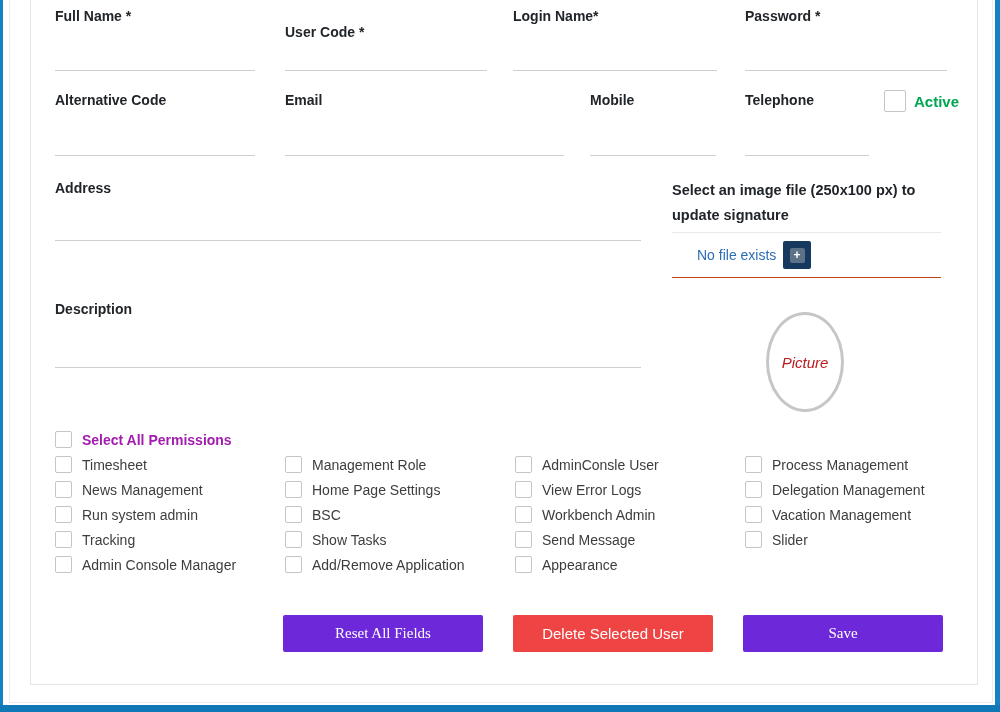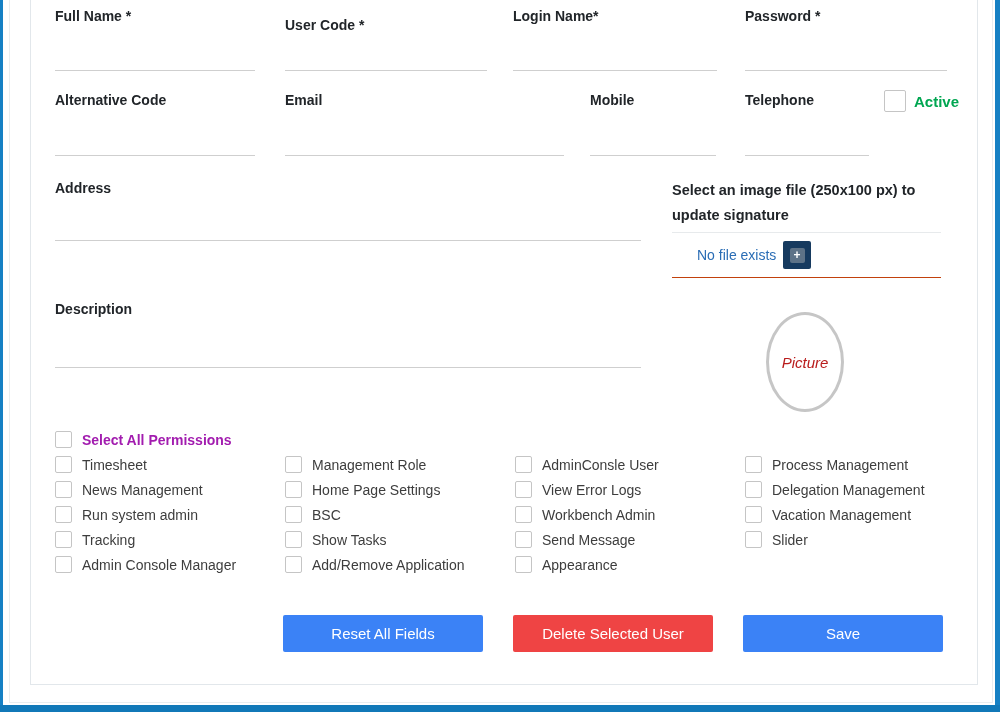--- a/index.html
+++ b/index.html
@@ -57,36 +57,36 @@
   .perm-col{position:absolute;top:456px;display:flex;flex-direction:column;}
   .perm-col.c1{left:55px;}
   .perm-col.c2{left:285px;}
   .perm-col.c3{left:515px;}
   .perm-col.c4{left:745px;}
   .perm-item{display:flex;align-items:center;gap:10px;height:17px;margin-bottom:8px;}
   .perm-lbl{font-size:14px;color:#3d3d3d;white-space:nowrap;}
 
   .btn{position:absolute;top:615px;width:200px;height:37px;border:none;border-radius:2px;
     color:#ffffff;font-size:15px;font-family:"Liberation Sans", sans-serif;cursor:pointer;}
-  .btn.navy{background:#3b82f6;}
+  .btn.navy{background:#6d28d9;font-family:Liberation Serif, serif;}
   .btn.red{background:#ef4444;}
   .btn-reset{left:283px;}
   .btn-delete{left:513px;}
   .btn-save{left:743px;}
 </style>
 </head>
 <body>
 
 <div class="page">
 
   <div class="outer-card"></div>
   <div class="inner-card"></div>
 
   <div class="lbl" style="left:55px;top:8px;">Full Name *</div>
-  <div class="lbl" style="left:285px;top:17px;">User Code *</div>
+  <div class="lbl" style="left:285px;top:24px;">User Code *</div>
   <div class="lbl" style="left:513px;top:8px;">Login Name*</div>
   <div class="lbl" style="left:745px;top:8px;">Password *</div>
 
   <input class="uline" style="left: 55px; top: 36px; width: 196px;" value="">
   <input class="uline" style="left: 285px; top: 36px; width: 198px;" value="">
   <input class="uline" style="left: 513px; top: 36px; width: 200px;" value="">
   <input class="uline" type="password" style="left: 745px; top: 36px; width: 198px;" value="">
 
   <div class="lbl" style="left:55px;top:92px;">Alternative Code</div>
   <div class="lbl" style="left:285px;top:92px;">Email</div>

